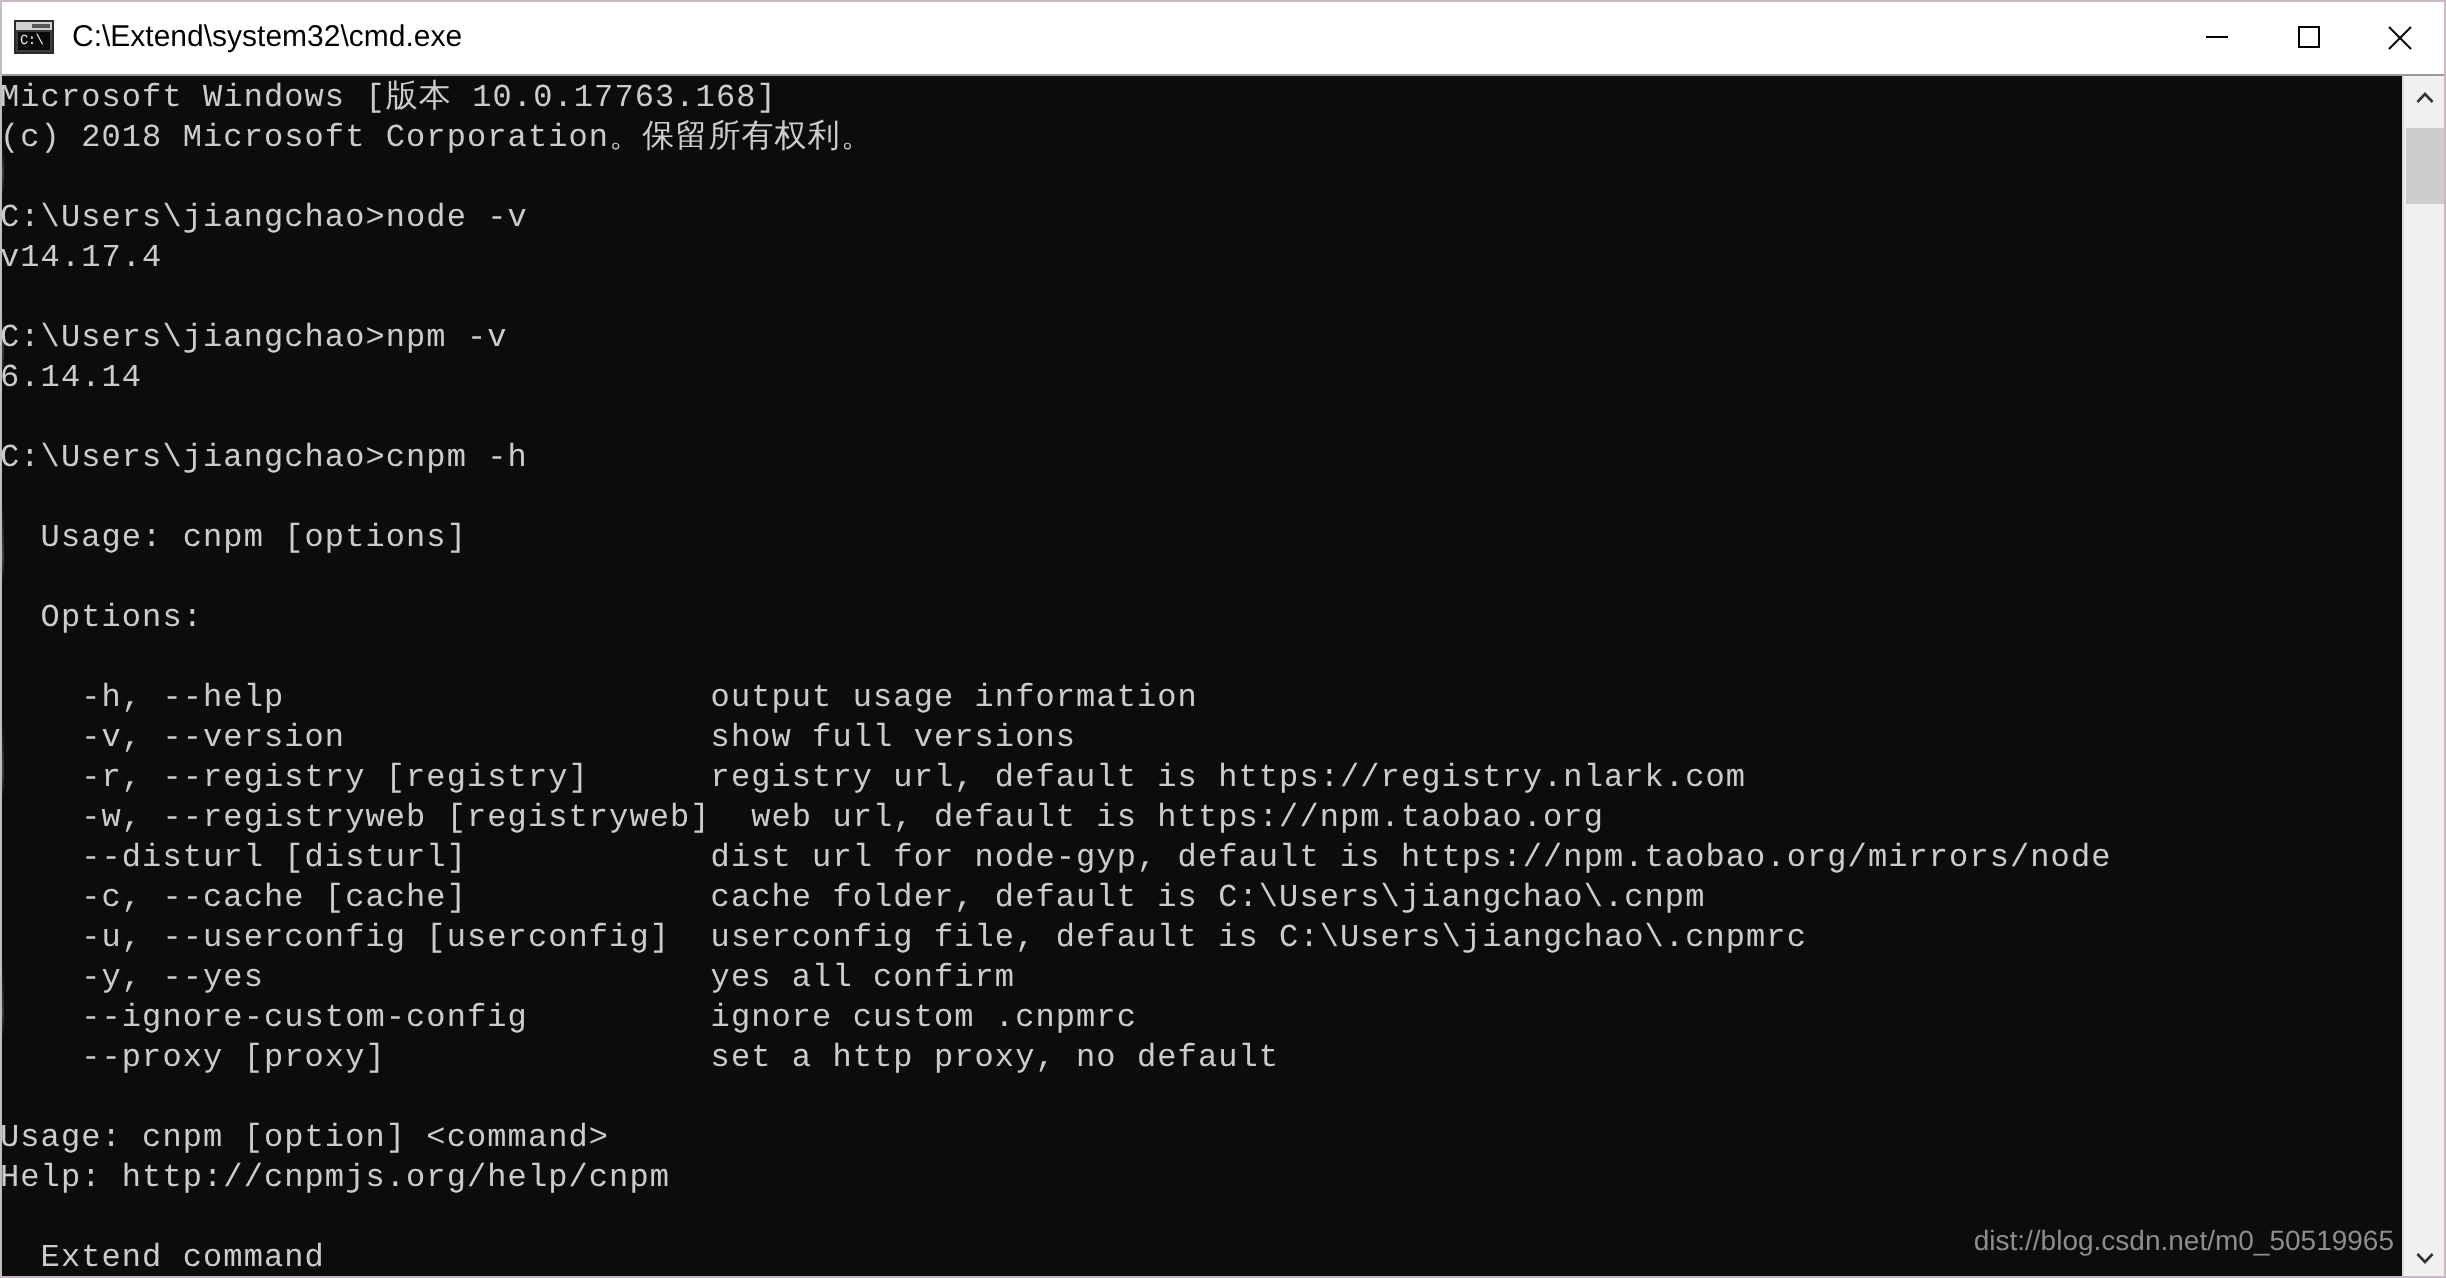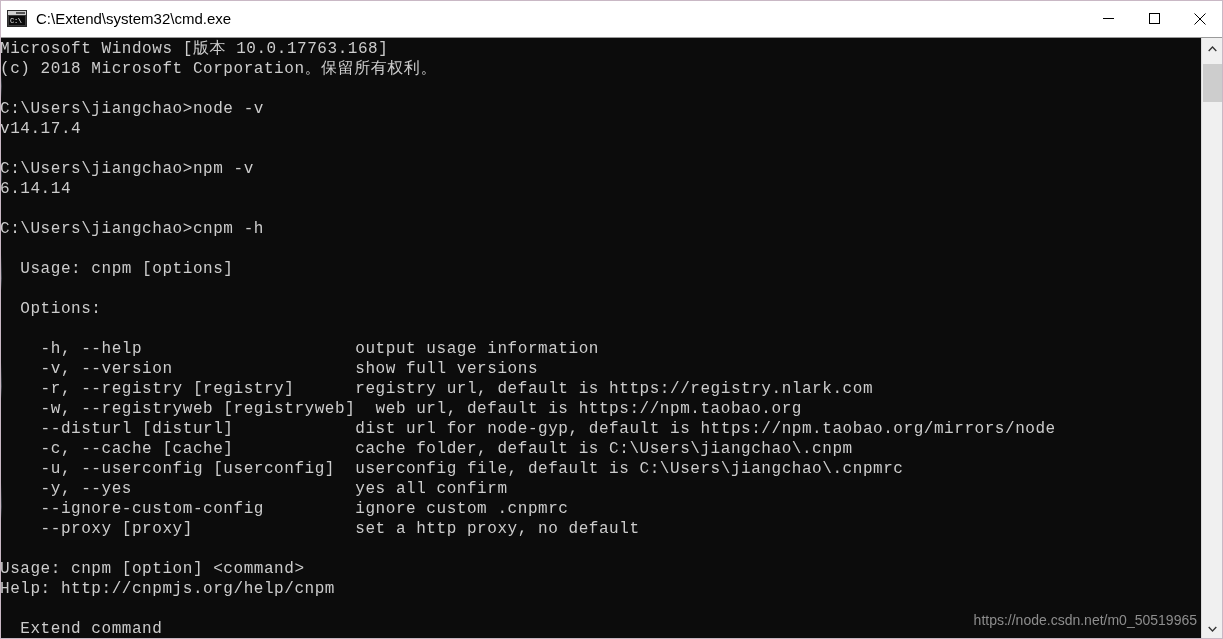--- a/index.html
+++ b/index.html
@@ -272,16 +272,16 @@
       </svg>
     </div>
     <div class="sb-thumb"></div>
     <div class="sb-arrow sb-down">
       <svg width="9" height="6" viewBox="0 0 9 6">
         <polyline points="0.7,1 4.5,5 8.3,1" fill="none" stroke="#333" stroke-width="1.3"></polyline>
       </svg>
     </div>
   </div>
 
-  <div class="watermark">https://node.csdn.net/m0_50519965</div>
+  <div class="watermark">dist://blog.csdn.net/m0_50519965</div>
 
   <div class="outer-border"></div>
 </div>
 
 </body></html>

